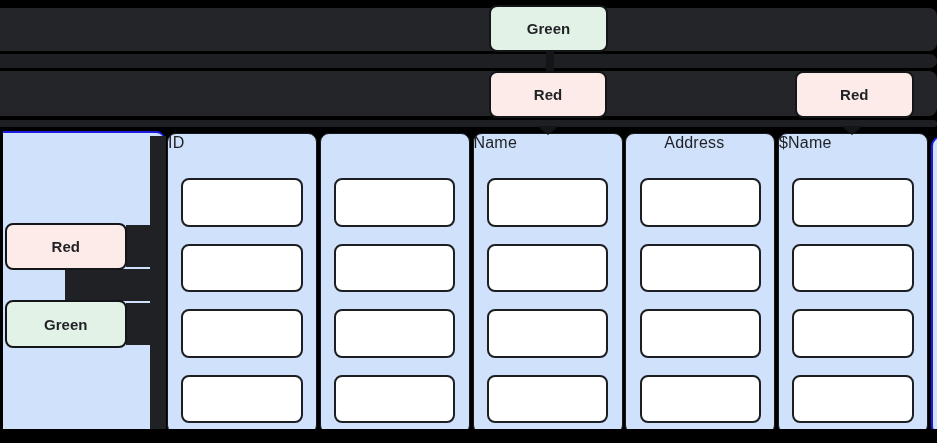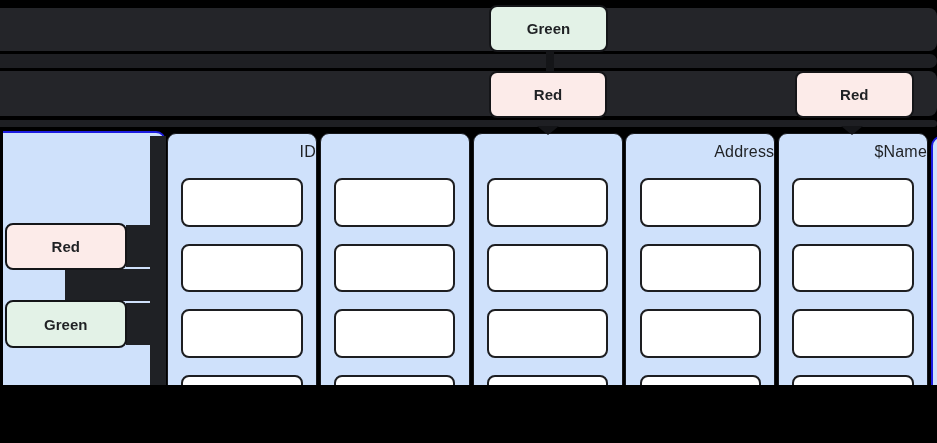--- a/index.html
+++ b/index.html
@@ -1,17 +1,17 @@
 <!DOCTYPE html>
 <html style="--background: #000000; --row-bar: #242529; --thin-bar: #1e1f23; --dark-strip: #1f2125; --badge-border: #141518; --green-badge-bg: #e3f2e7; --red-badge-bg: #fcebe9; --panel-blue-bg: #cfe1fb; --panel-blue-border: #1b1be0; --lavender-bar-bg: #cbcff7; --card-bg: #cfe1fb; --card-border: #16171a; --cell-bg: #ffffff; --cell-border: #1d1e21; --text: #1f2124;"><head>
 <meta charset="utf-8">
 <style>
   html,body{margin:0;padding:0;background:#000;}
   .stage{
-    position:relative;width:937px;height:385px;overflow:hidden;background:var(--background,#000);
+    position:relative;width:937px;height:429px;overflow:hidden;background:var(--background,#000);
     font-family:"Liberation Sans",sans-serif;
     text-decoration:underline;
   }
   .stage *{box-sizing:border-box;}
 
   
   .rowbar{position:absolute;left:0;width:937px;background:var(--row-bar);border-radius:0 8px 8px 0;}
   .rowbar.thin{background:var(--thin-bar);}
   .bar1{top:8px;height:43px;}
   .bar2{top:54px;height:14px;}
@@ -53,28 +53,28 @@
   .badge-green-left{left:4.5px;top:300px;width:122.5px;height:48px;}
   .left-black-edge{position:absolute;left:0;top:131px;width:3px;height:312px;background:#000;z-index:7;}
 
   
   .right-panel{position:absolute;left:931px;top:136px;width:40px;height:300px;
     background:var(--panel-blue-bg);border:2.5px solid var(--panel-blue-border);border-radius:10px;z-index:2;}
 
   
   .card{position:absolute;top:133px;width:150px;height:301px;
     background:var(--card-bg);border:1.5px solid var(--card-border);border-radius:9px;z-index:2;}
-  .card-header{margin-top:9px;text-align:right;font-size:16px;font-weight:400;
+  .card-header{text-align:left;font-size:16px;font-weight:400;
     color:var(--text);letter-spacing:0.2px;}
   .cells{position:absolute;left:0;right:0;top:44px;display:flex;flex-direction:column;align-items:center;gap:17px;}
   .cell{width:121.5px;height:48.5px;background:var(--cell-bg);border:2px solid var(--cell-border);border-radius:8px;}
   .card-id{left:167px;}
   .card-zip{left:319.7px;}
   .card-name{left:472.5px;}
-  .card-address{left:625.3px;}
+  .card-address{left:625.3px;padding-left:38px;}
   .card-value{left:778px;}
 </style>
 </head>
 <body>
 
 <div class="stage">
 
   <div class="lavender"></div>
 
   <div class="rowbar bar1"></div>
@@ -123,20 +123,21 @@
   </div>
   <div class="card card-zip">
     <div class="cells">
         <div class="cell"></div>
         <div class="cell"></div>
         <div class="cell"></div>
         <div class="cell"></div>
       </div>
   </div>
   <div class="card card-name">
+    <div class="card-header">Name</div>
     <div class="cells">
         <div class="cell"></div>
         <div class="cell"></div>
         <div class="cell"></div>
         <div class="cell"></div>
       </div>
   </div>
   <div class="card card-address">
     <div class="card-header">Address</div>
     <div class="cells">

